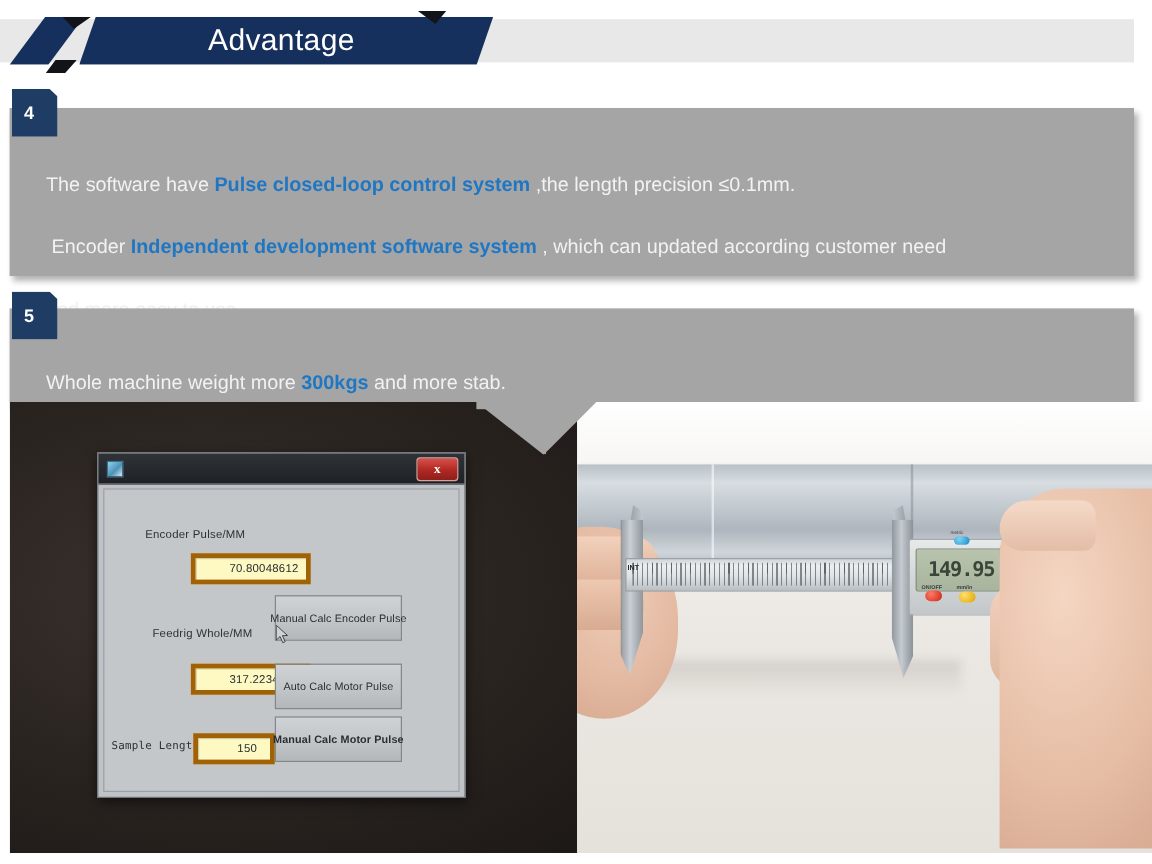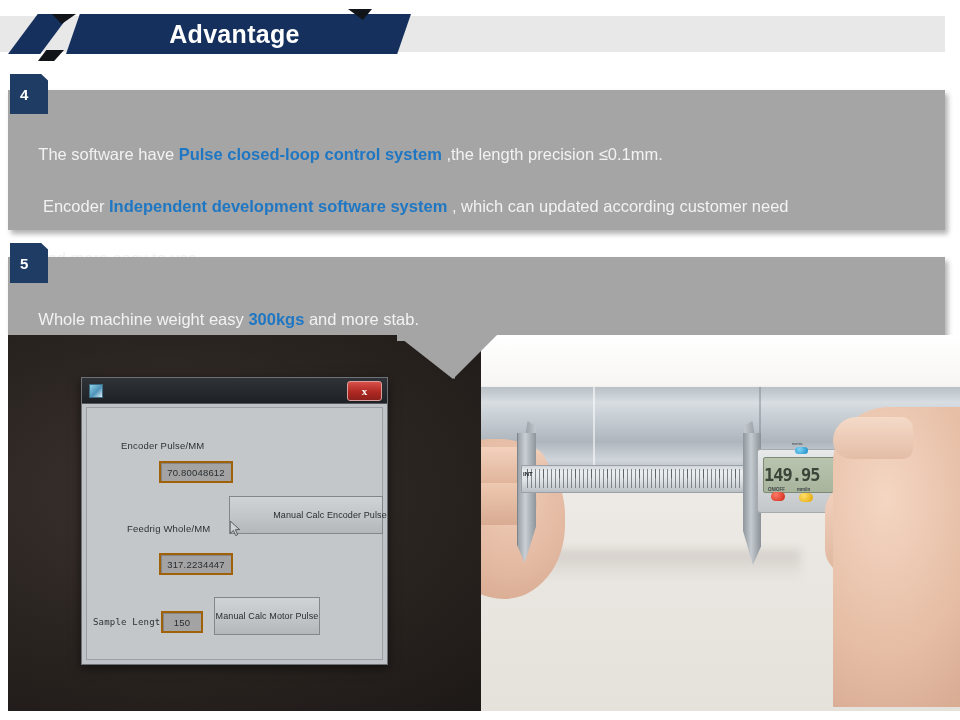--- a/index.html
+++ b/index.html
@@ -30,21 +30,21 @@
     background:#111418;
     clip-path:polygon(0% 0%, 100% 0%, 40% 100%);
   }
   .rib-main{
     position:absolute;left:58px;top:4px;width:345px;height:40px;
     background:#16305e;
     clip-path:polygon(4% 0%, 100% 0%, 96% 100%, 0% 100%);
     display:flex;align-items:center;justify-content:center;
   }
   .rib-main-text{
-    color:#ffffff;font-size:25px;font-weight:bold;letter-spacing:.3px;
+    color:#ffffff;font-size:25px;font-weight:normal;letter-spacing:.3px;
     position:relative;left:-4px;
   }
   .rib-notch-a{
     position:absolute;left:340px;top:-1px;width:24px;height:11px;
     background:#111418;
     clip-path:polygon(0% 0%, 100% 0%, 62% 100%);
   }
   .rib-notch-b{
     position:absolute;left:30px;top:40px;width:26px;height:11px;
     background:#111418;
@@ -128,26 +128,27 @@
     background:#c3c7ca;
     border:1px solid #9aa0a4;
   }
   .dlg-lab{
     position:absolute;color:#2d3134;font-size:9.5px;
     font-family:Liberation Sans, sans-serif;
     letter-spacing:.2px;white-space:nowrap;
   }
   .dlg-input{
     position:absolute;
-    background:#a3a3a3;
-    border:2px solid #a16207;
+    background:#fef9c3;
+    border:4px solid #a16207;
     box-shadow:inset 1px 1px 0 rgba(0,0,0,.18);
     color:#2a2e31;font-size:9.5px;
     display:flex;align-items:center;justify-content:center;
     letter-spacing:.2px;
+    padding-left:22px;
   }
   .dlg-btn{
     position:absolute;width:104px;height:36px;
     background:linear-gradient(#cfd3d6,#c0c4c7 60%,#b3b7ba);
     border:1px solid #82878b;
     color:#2a2e31;font-size:9px;
     display:flex;align-items:center;justify-content:center;
     letter-spacing:.1px;white-space:nowrap;
   }
   .dlg-cursor{
@@ -212,21 +213,21 @@
   }
   .cal-slider{
     position:absolute;left:276px;top:114px;width:112px;height:62px;
     background:linear-gradient(180deg,#e7e9ea 0%,#d6d9db 45%,#c3c7ca 100%);
     border:1px solid #a6abaf;border-radius:3px;
   }
   .cal-lcd{
     position:absolute;left:282px;top:122px;width:74px;height:34px;
     background:linear-gradient(#b9c4ae,#a8b49c);
     border:1px solid #7e8a73;border-radius:2px;
-    display:flex;align-items:center;
+    display:flex;align-items:center;justify-content:center;
   }
   .cal-lcd-val{
     font-family:"DejaVu Sans Mono", monospace;
     font-size:17px;font-weight:bold;color:#3a4438;letter-spacing:-1px;
   }
   .cal-btn-blue{
     position:absolute;left:314px;top:112px;width:13px;height:7px;border-radius:4px;
     background:radial-gradient(circle at 35% 30%,#7fd4f5,#178bc4);
   }
   .cal-btn-red{
@@ -346,21 +347,21 @@
     <span>The software have </span><span class="hl">Pulse closed-loop control system</span><span> ,the length precision ≤0.1mm.</span><br>
     <span> Encoder </span><span class="hl">Independent development software system</span><span> , which can updated according customer need</span><br>
     <span>and more easy to use .</span>
   </div>
 
   <div class="panel panel-2"></div>
   <div class="badge badge-2">
     <span>5</span>
   </div>
   <div class="ptext ptext-2">
-    <span>Whole machine weight easy </span><span class="hl">300kgs</span><span> and more stab.</span>
+    <span>Whole machine weight more </span><span class="hl">300kgs</span><span> and more stab.</span>
   </div>
 
   <div class="photos">
 
     <div class="photo-left">
       <div class="dlg">
         <div class="dlg-title">
           <div class="dlg-icon"></div>
           <div class="dlg-close">x</div>
         </div>
@@ -368,22 +369,23 @@
 
           <div class="dlg-lab" style="left:34px;top:32px;">Encoder Pulse/MM</div>
           <div class="dlg-input" style="left:72px;top:53px;width:70px;height:18px;">70.80048612</div>
 
           <div class="dlg-lab" style="left:40px;top:115px;">Feedrig Whole/MM</div>
           <div class="dlg-input" style="left:72px;top:145px;width:70px;height:18px;">317.2234447</div>
 
           <div class="dlg-lab" style="left:6px;top:209px;font-family:'DejaVu Sans Mono',monospace;font-size:9px;">Sample Length(MM)</div>
           <div class="dlg-input" style="left:74px;top:203px;width:38px;height:18px;">150</div>
 
-          <div class="dlg-btn" style="left:142px;top:88px;padding-left:48px;">Manual Calc Encoder Pulse</div>
-          <div class="dlg-btn" style="left:127px;top:189px;">Manual Calc Motor Pulse</div>
+          <div class="dlg-btn" style="left:142px;top:88px;">Manual Calc Encoder Pulse</div>
+          <div class="dlg-btn" style="left:142px;top:145px;">Auto Calc Motor Pulse</div>
+          <div class="dlg-btn" style="left:142px;top:189px;font-weight:bold;">Manual Calc Motor Pulse</div>
 
           <svg class="dlg-cursor" viewBox="0 0 12 18">
             <polygon points="0,0 0,14 3.6,10.6 6.2,16.4 8.4,15.4 5.9,9.8 10.6,9.6" fill="#cfd3d6" stroke="#3a3f43" stroke-width="0.9"></polygon>
           </svg>
 
         </div>
       </div>
     </div>
 
     <div class="photo-right">

